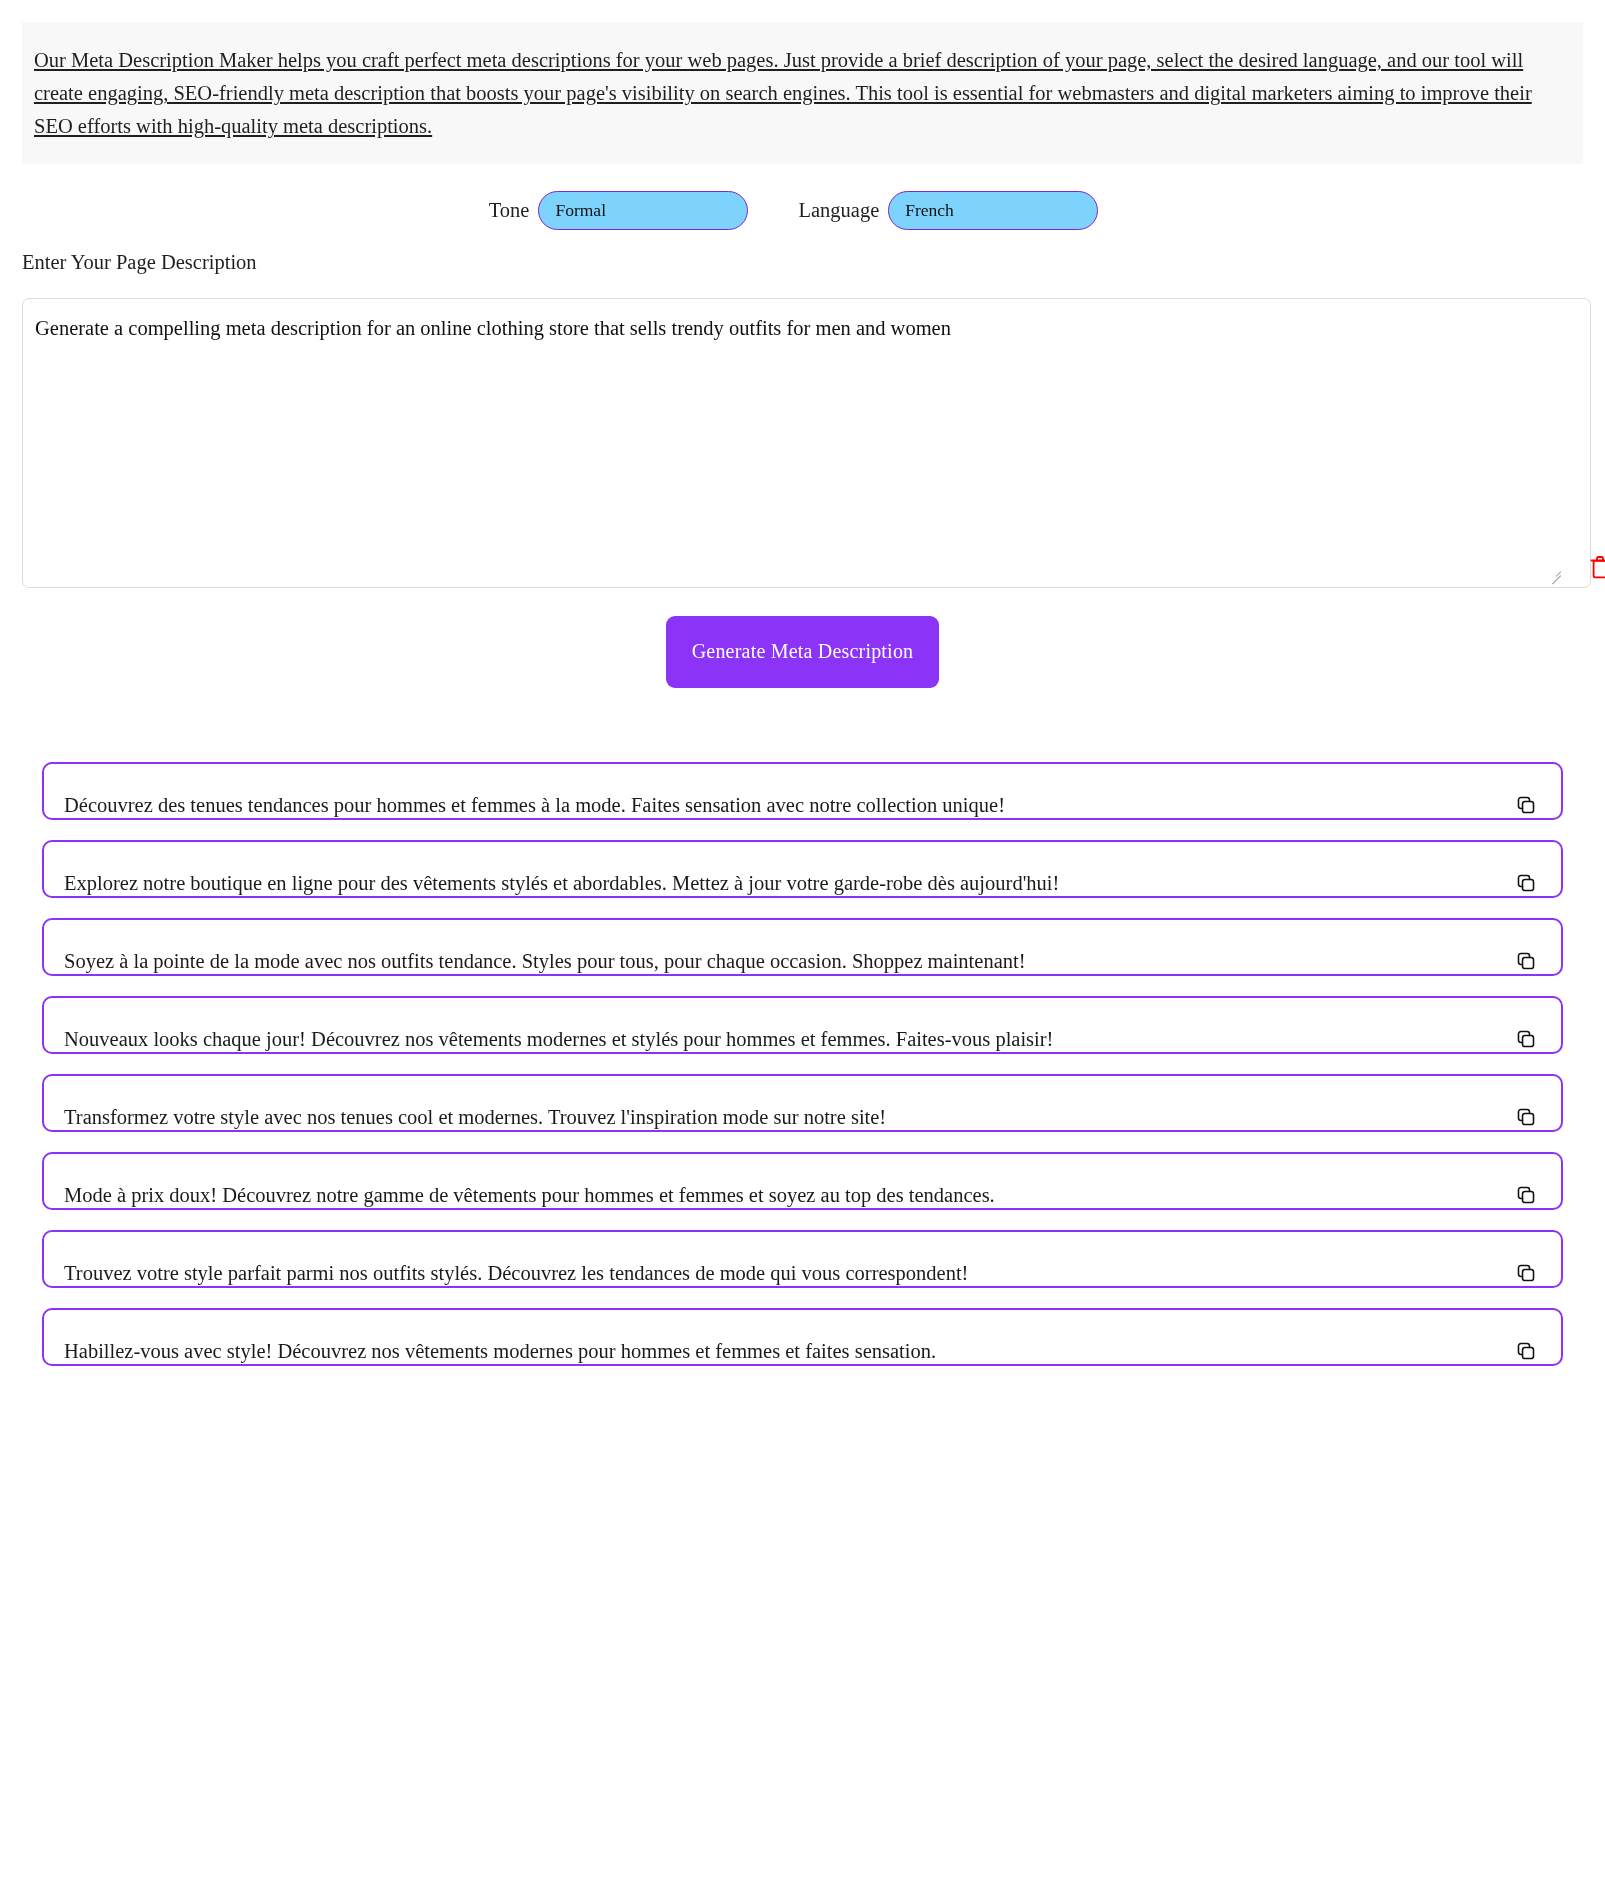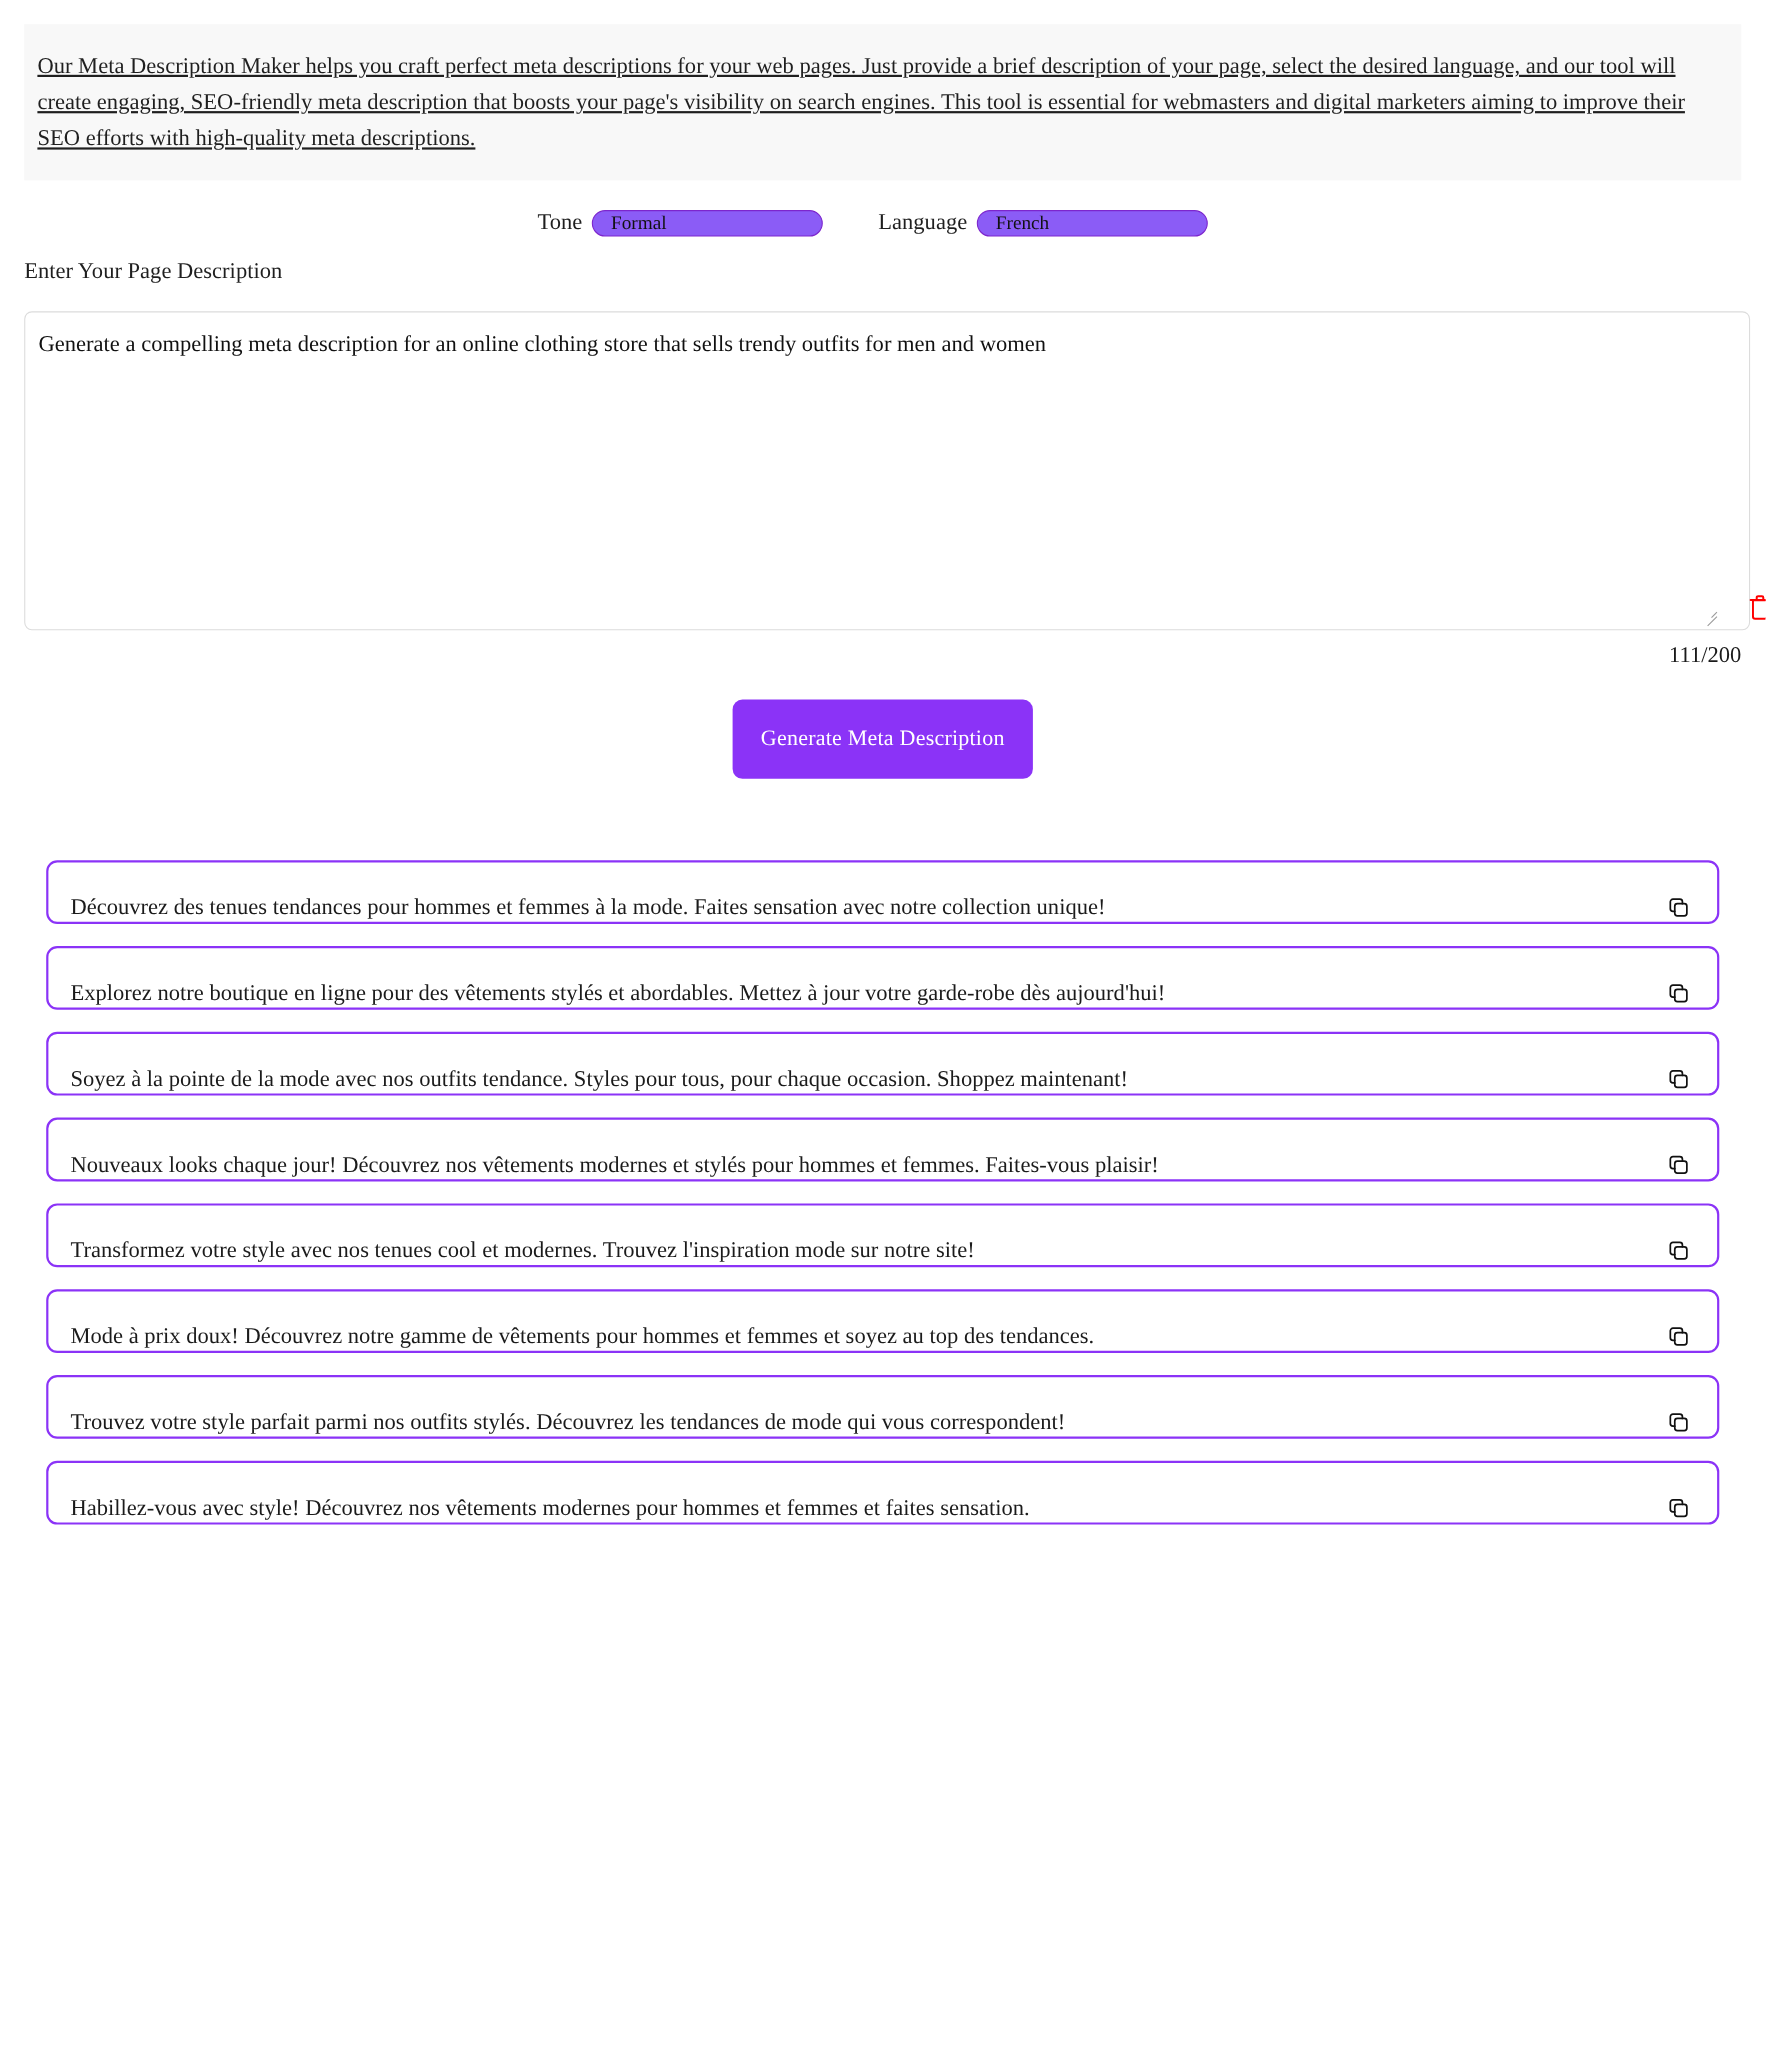--- a/index.html
+++ b/index.html
@@ -45,24 +45,24 @@
     align-items: center;
     gap: 9px;
   }
   .selector-label {
     font-size: 20.5px;
     color: #1f1f1f;
     white-space: nowrap;
   }
   .selector-control {
     width: 210px;
-    height: 24px;
+    height: 39px;
     border: 1.6px solid #7d26cd;
     border-radius: 22px;
-    background: #8b5cf6;
+    background: #7dd3fc;
     display: flex;
     align-items: center;
     padding: 0 16px;
     font-size: 17.5px;
     color: #111111;
     cursor: pointer;
     font-family: "Liberation Serif", serif;
   }
 
   
@@ -219,21 +219,20 @@
 
     <button class="trash-button">
       <svg width="24" height="28" viewBox="0 0 24 28" fill="none">
         <path d="M3.5 7.5h17" stroke="#ff0000" stroke-width="1.8" stroke-linecap="round"></path>
         <path d="M9 7.5V5.2c0-.7.5-1.2 1.2-1.2h3.6c.7 0 1.2.5 1.2 1.2V7.5" stroke="#ff0000" stroke-width="1.8" stroke-linecap="round" fill="none"></path>
         <path d="M5.6 7.8h12.8v14.6c0 1.1-.9 2-2 2H7.6c-1.1 0-2-.9-2-2V7.8z" stroke="#ff0000" stroke-width="1.8" fill="none" stroke-linejoin="round"></path>
       </svg>
     </button>
   </div>
 
-  <div class="char-counter">111/200</div>
 
   <div class="generate-row">
     <button class="generate-button">Generate Meta Description</button>
   </div>
 
   <div class="results" id="results-list">
   <div class="result-card">
     <div class="result-text">Découvrez des tenues tendances pour hommes et femmes à la mode. Faites sensation avec notre collection unique!</div>
     <button class="copy-button">
       <svg width="22" height="22" viewBox="0 0 24 24" fill="none">

